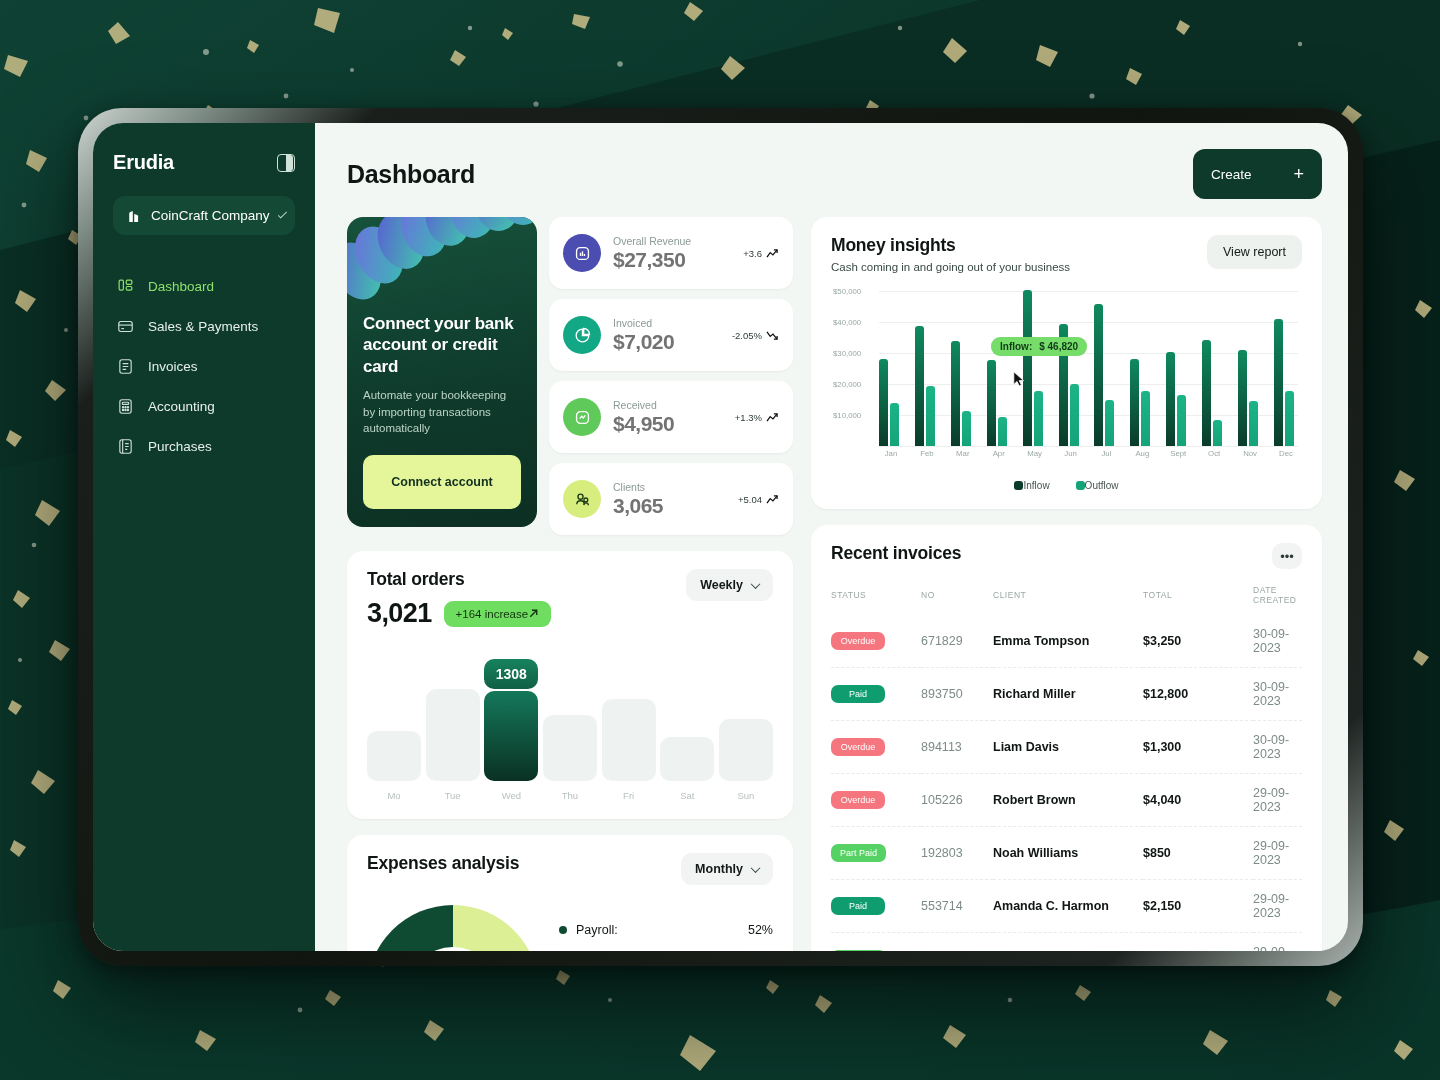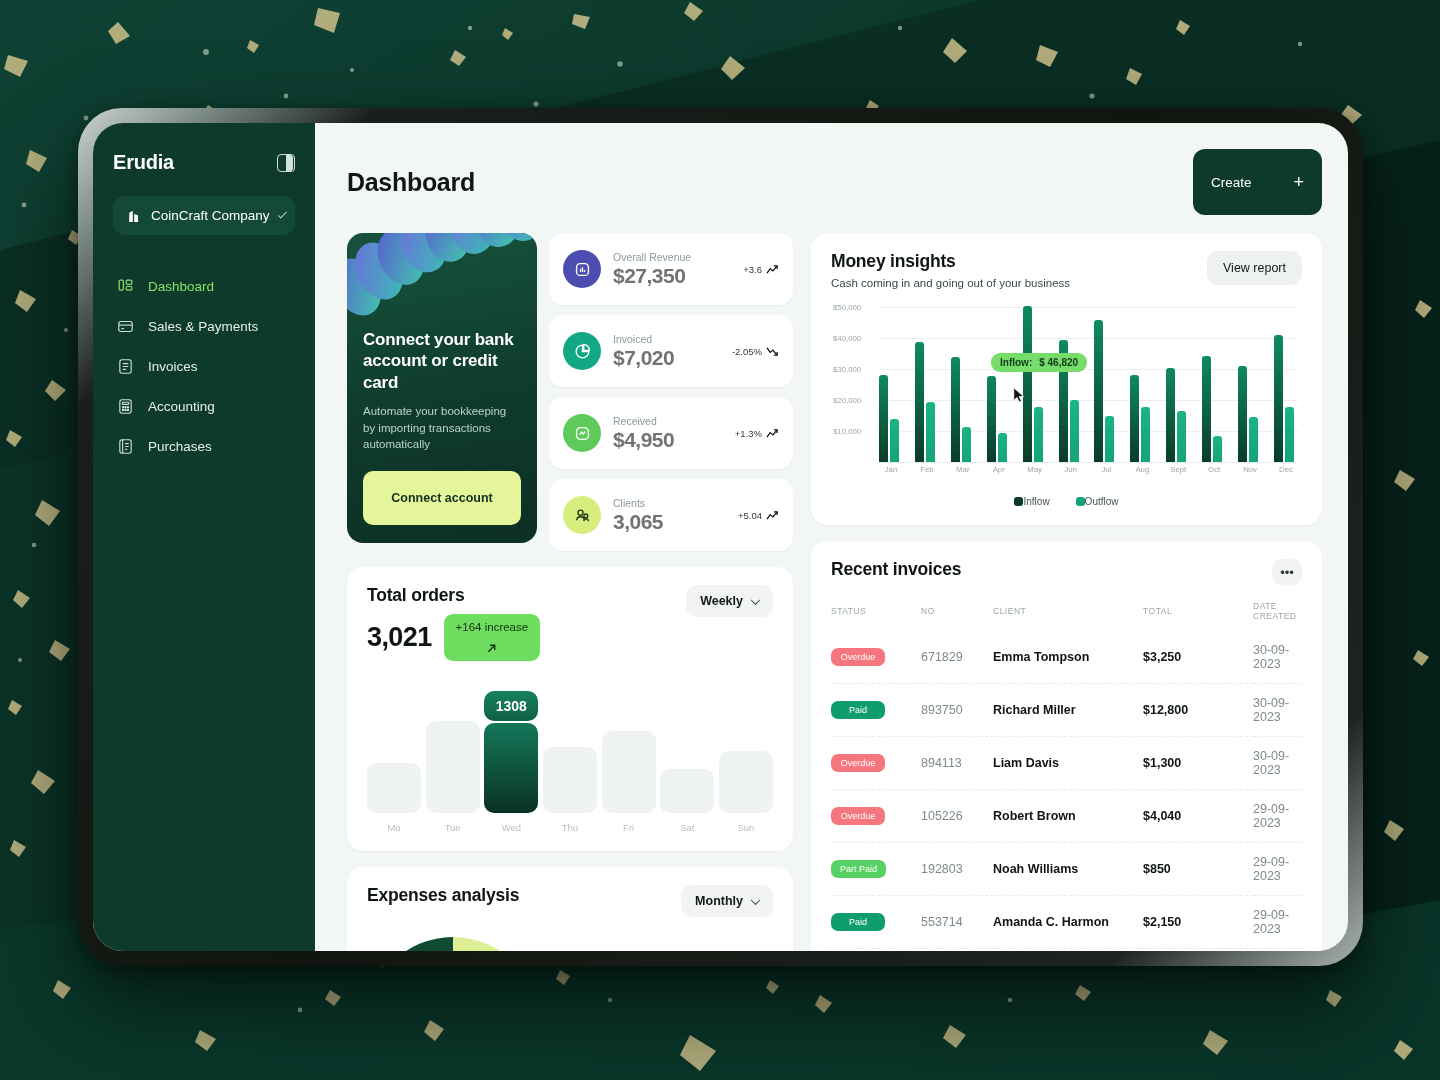--- a/index.html
+++ b/index.html
@@ -55,21 +55,21 @@
   .nav-item.active { color:#8ee06a; }
   .nav-ico { width:17px; height:17px; flex:0 0 17px; display:block; }
 
   
   .main { flex:1; padding:26px 26px 0 32px; overflow:hidden; position:relative; }
   .topbar { display:flex; align-items:center; justify-content:space-between; margin-bottom:18px; }
   .page-title { font-size:25px; font-weight:700; color:#101614; letter-spacing:-.3px; }
   .create-btn {
     display:flex; align-items:center; gap:42px;
     background:#0e3a2b; color:#fff; border:none; border-radius:12px;
-    padding:24px 18px; font-size:13.5px; font-family:inherit; cursor:pointer;
+    padding:16px 18px; font-size:13.5px; font-family:inherit; cursor:pointer;
   }
   .plus { font-size:18px; line-height:1; font-weight:300; }
 
   .grid { display:flex; gap:18px; align-items:flex-start; }
   .col-left { width:446px; flex:0 0 446px; display:flex; flex-direction:column; gap:16px; }
   .col-right { flex:1; display:flex; flex-direction:column; gap:16px; }
 
   .row-top { display:flex; gap:12px; }
 
   
@@ -137,21 +137,21 @@
   .tooltip {
     position:absolute; background:#76dd6a; color:#123a18; border-radius:9px;
     padding:4px 9px; font-size:10px; font-weight:600; white-space:nowrap; z-index:5;
     display:flex; gap:7px;
   }
   .cursor-arrow { position:absolute; z-index:6; width:12px; height:16px; }
 
   
   .orders-num-row { display:flex; align-items:center; gap:12px; margin-top:8px; }
   .orders-num { font-size:27px; font-weight:700; color:#0f1512; letter-spacing:-.6px; }
-  .orders-badge { background:#6fdd5f; color:#13330f; border-radius:9px; padding:7px 12px; font-size:11.5px; display:flex; align-items:center; gap:10px;flex-direction:column; }
+  .orders-badge { background:#6fdd5f; color:#13330f; border-radius:9px; padding:7px 12px; font-size:11.5px; display:flex; gap:0; }
   .orders-chart { margin-top:22px; height:150px; display:flex; align-items:flex-end; justify-content:space-between; position:relative; }
   .ocol { width:54px; display:flex; flex-direction:column; align-items:center; }
   .obar { width:54px; background:#eef2f0; border-radius:10px; }
   .obar.sel { background:linear-gradient(180deg,#14785a 0%,#0a3123 100%); }
   .obubble { background:linear-gradient(180deg,#17825f 0%,#106045 100%); color:#fff; border-radius:10px; padding:7px 0; width:54px; text-align:center; font-size:14px; font-weight:600; margin-bottom:2px; }
   .olab { font-size:9.5px; color:#b7c2bc; margin-top:9px; }
 
   
   .exp-body { display:flex; gap:20px; margin-top:20px; align-items:flex-start; }
   .donut { width:172px; height:172px; flex:0 0 172px; border-radius:50%; position:relative; }
@@ -525,20 +525,32 @@
         <section class="card">
           <div class="card-head">
             <div class="card-title">Expenses analysis</div>
             <button class="sel-btn">
               <span>Monthly</span>
               <span class="sel-chev"></span>
             </button>
           </div>
           <div class="exp-body">
             <div class="donut" style="background:conic-gradient(#DCEF95 0deg 62deg,#0F4B33 62deg 110deg,#0F4B33 110deg 190deg,#0F4B33 190deg 360deg)"></div>
+            <div class="exp-legend">
+              <div class="exp-row">
+                <span class="exp-dot" style="background:#0F4B33"></span>
+                <span class="exp-name"><span>Payroll</span>:</span>
+                <span class="exp-pct">52%</span>
+              </div>
+              <div class="exp-row">
+                <span class="exp-dot" style="background:#DCEF95"></span>
+                <span class="exp-name"><span>Business Supplies</span>:</span>
+                <span class="exp-pct">12,5%</span>
+              </div>
+            </div>
           </div>
         </section>
 
       </div>
 
       <div class="col-right">
 
         <section class="card">
           <div class="card-head">
             <div>

